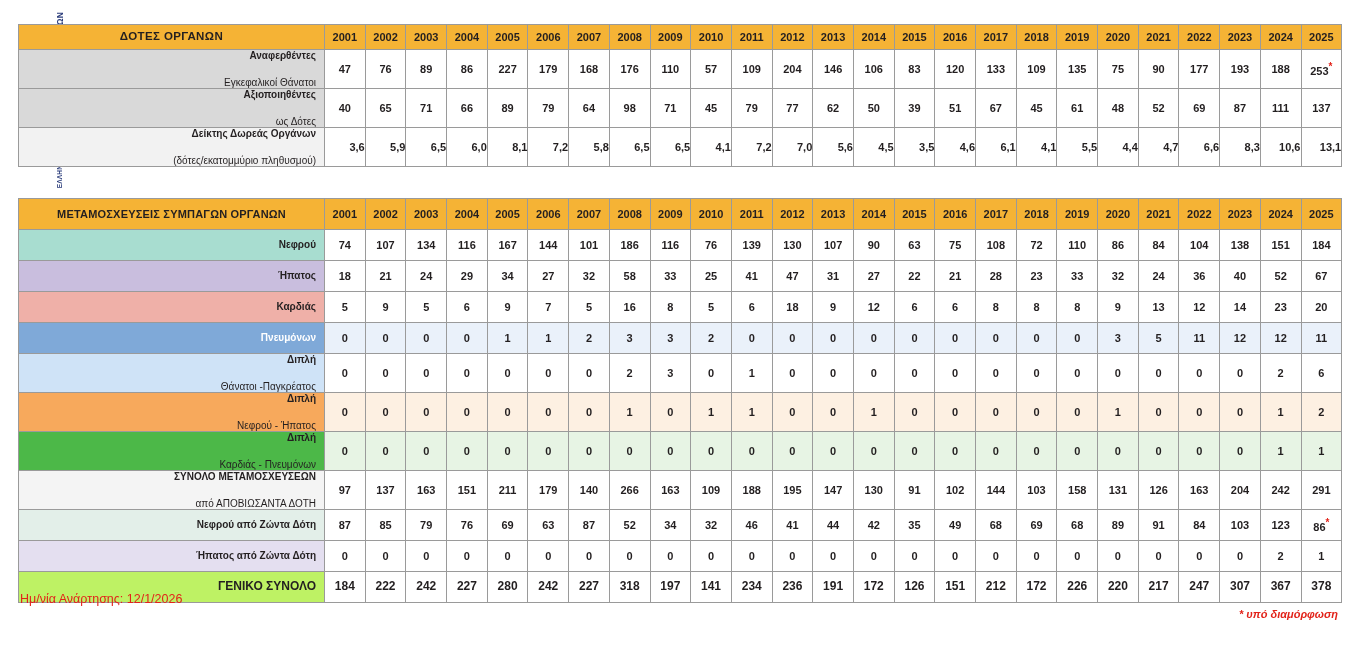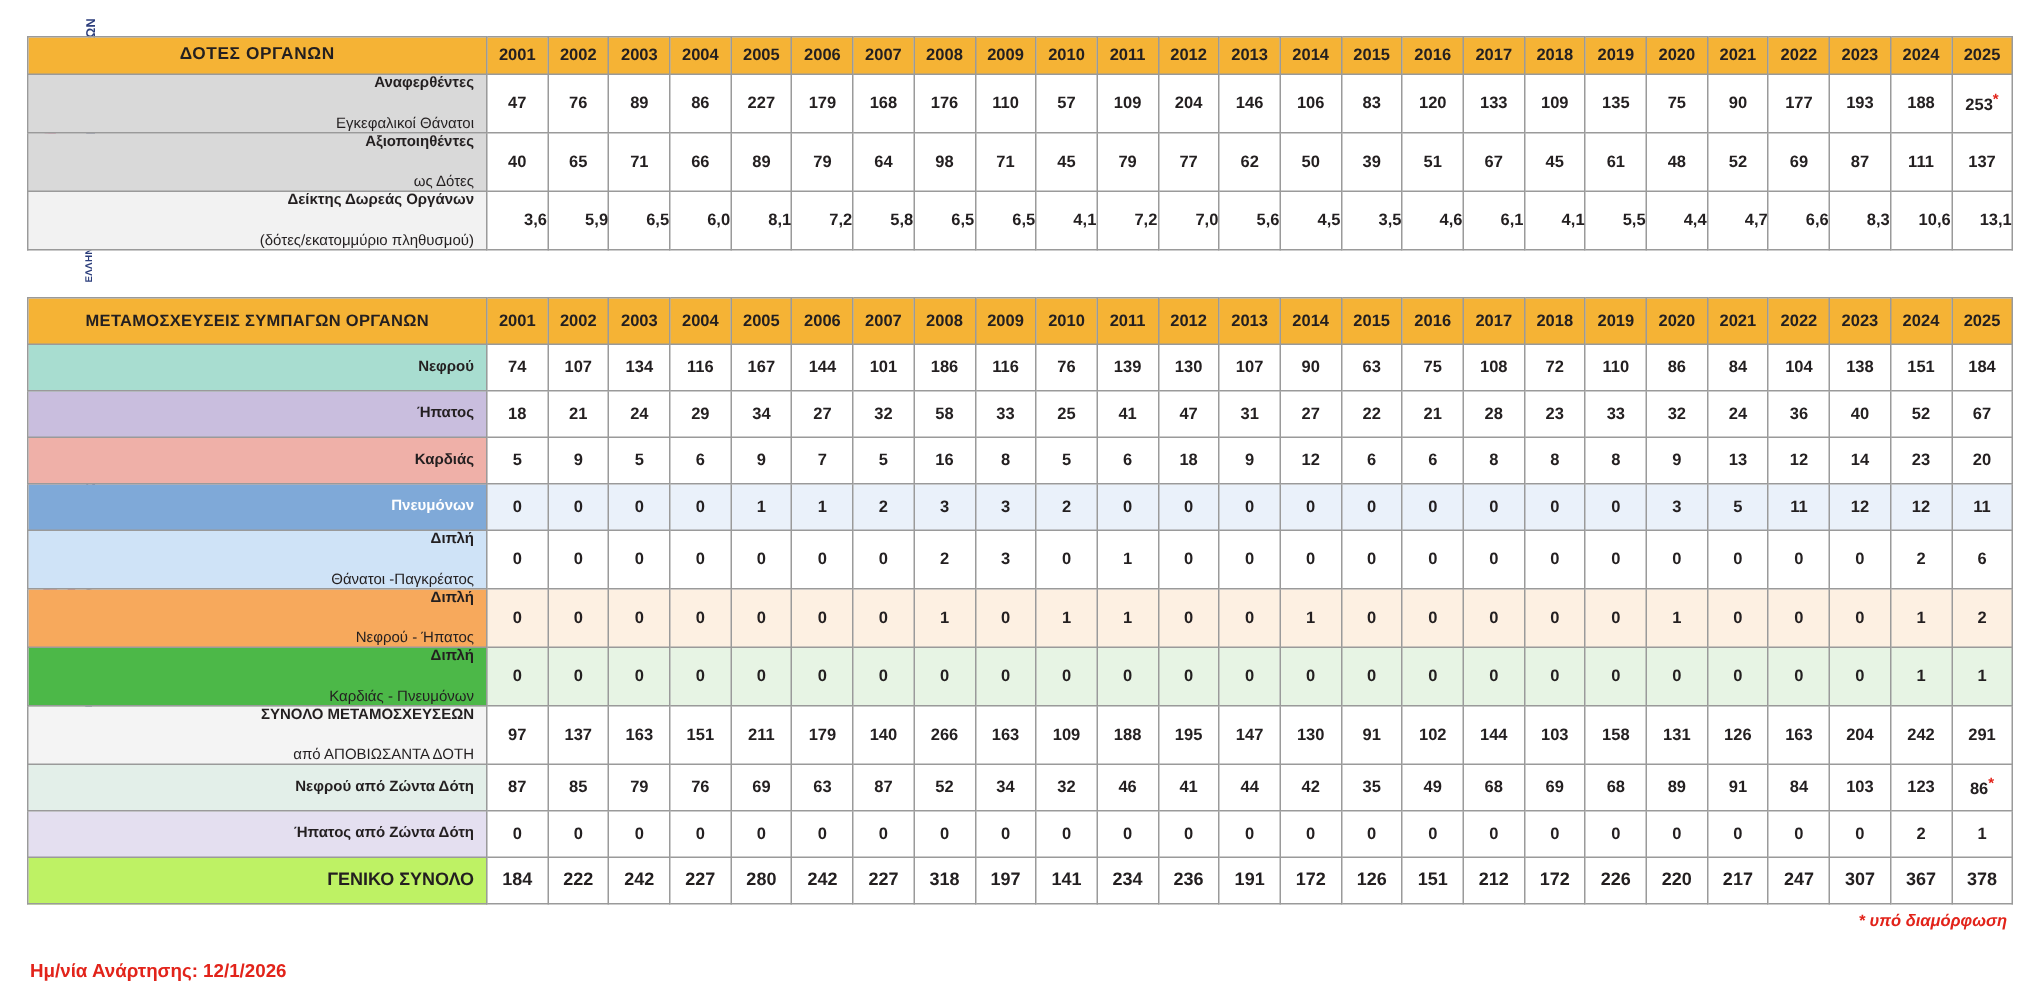--- a/index.html
+++ b/index.html
@@ -159,24 +159,24 @@
     right: 22px;
     top: 608px;
     color: #e2231a;
     font-size: 11px;
     font-style: italic;
     font-weight: bold;
   }
   #datenote {
     position: absolute;
     left: 20px;
-    top: 640px;
+    top: 592px;
     color: #e2231a;
     font-size: 12.5px;
-    font-weight: bold;
+    font-weight: normal;
   }
 </style>
 </head>
 <body>
 
 <div class="sheet">
 
   <div class="sidestrip" id="strip-top">
     <div class="vtext">
       <span class="small">ΕΛΛΗΝΙΚΟΣ ΟΡΓΑΝΙΣΜΟΣ</span>

